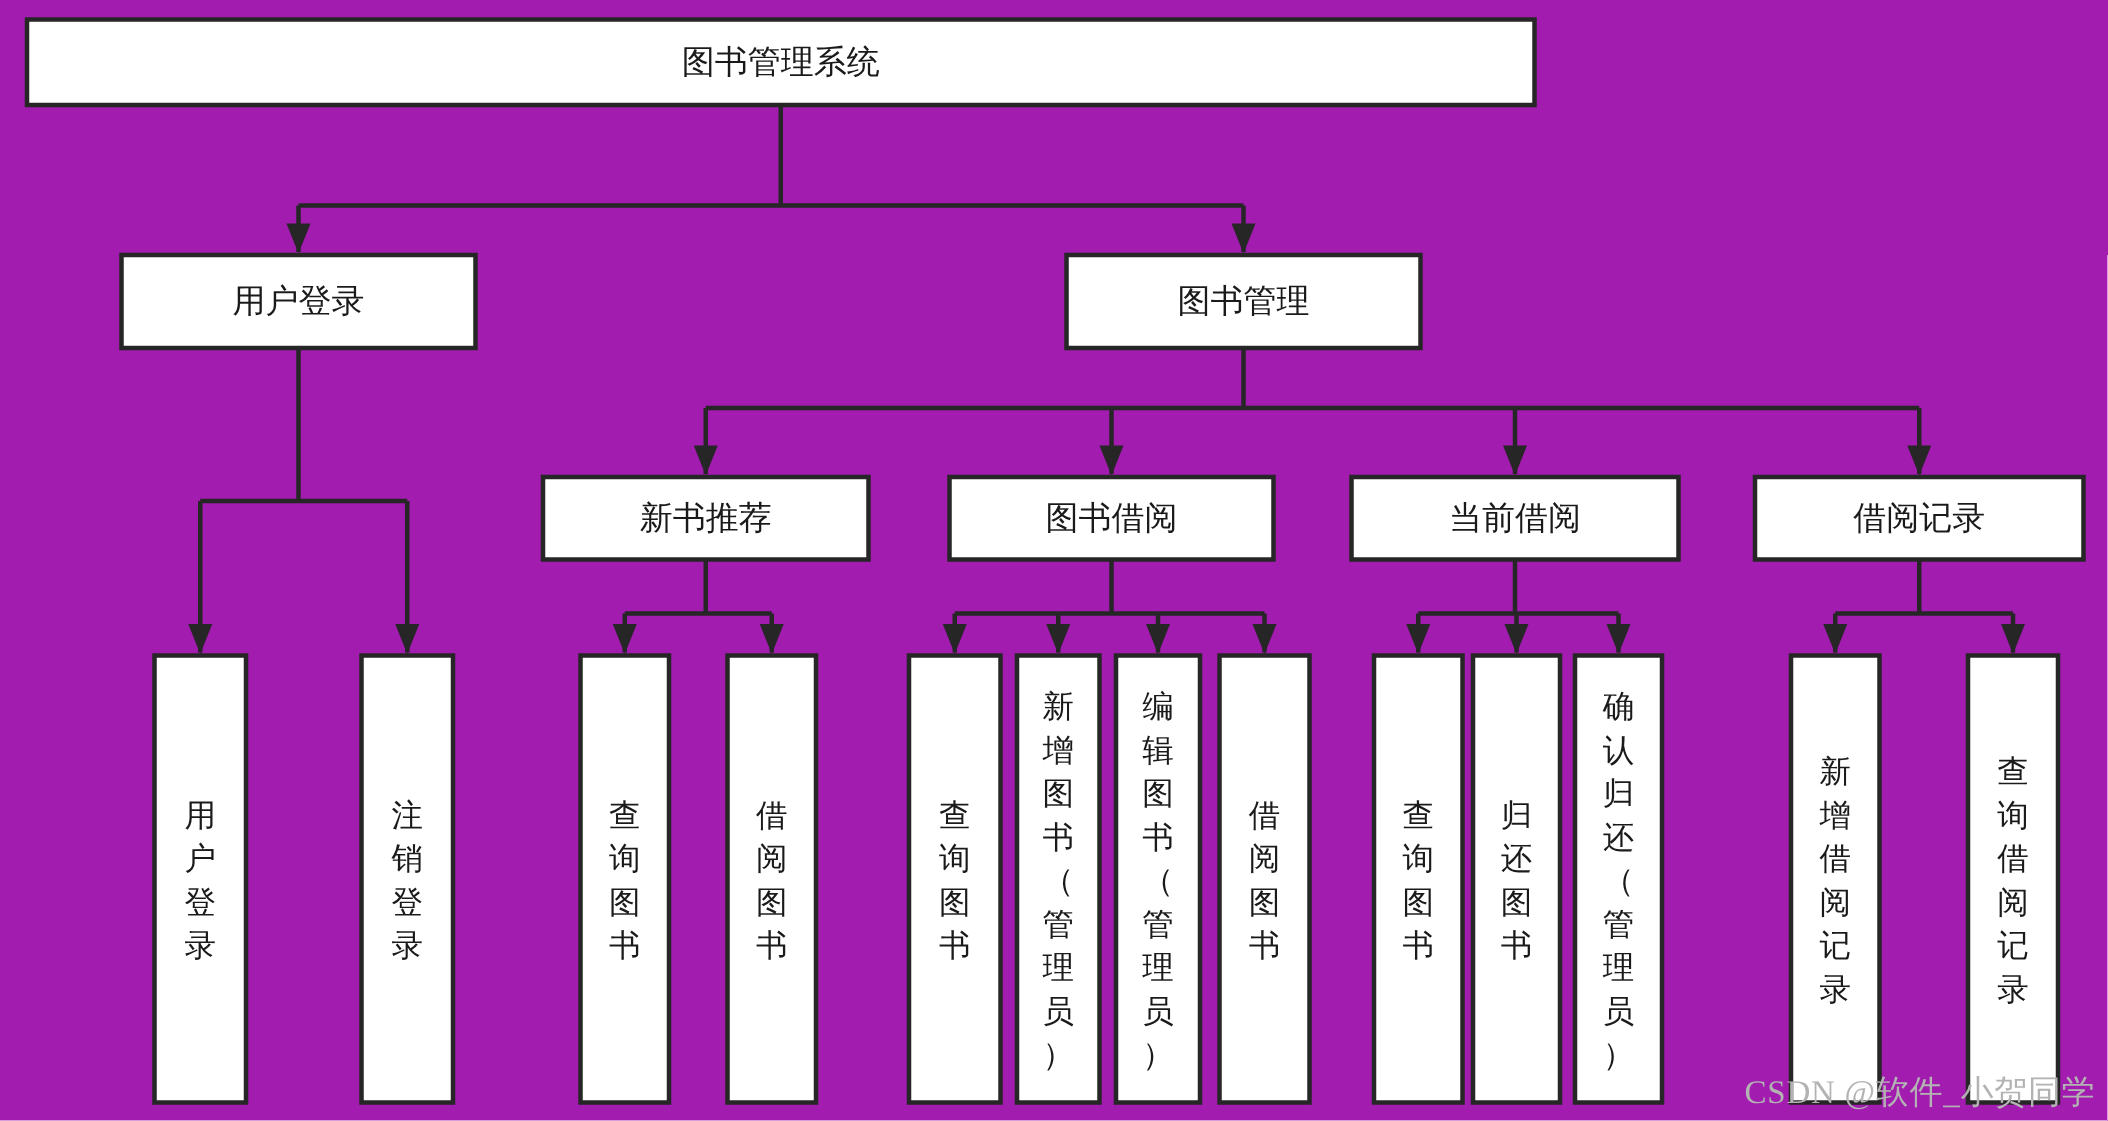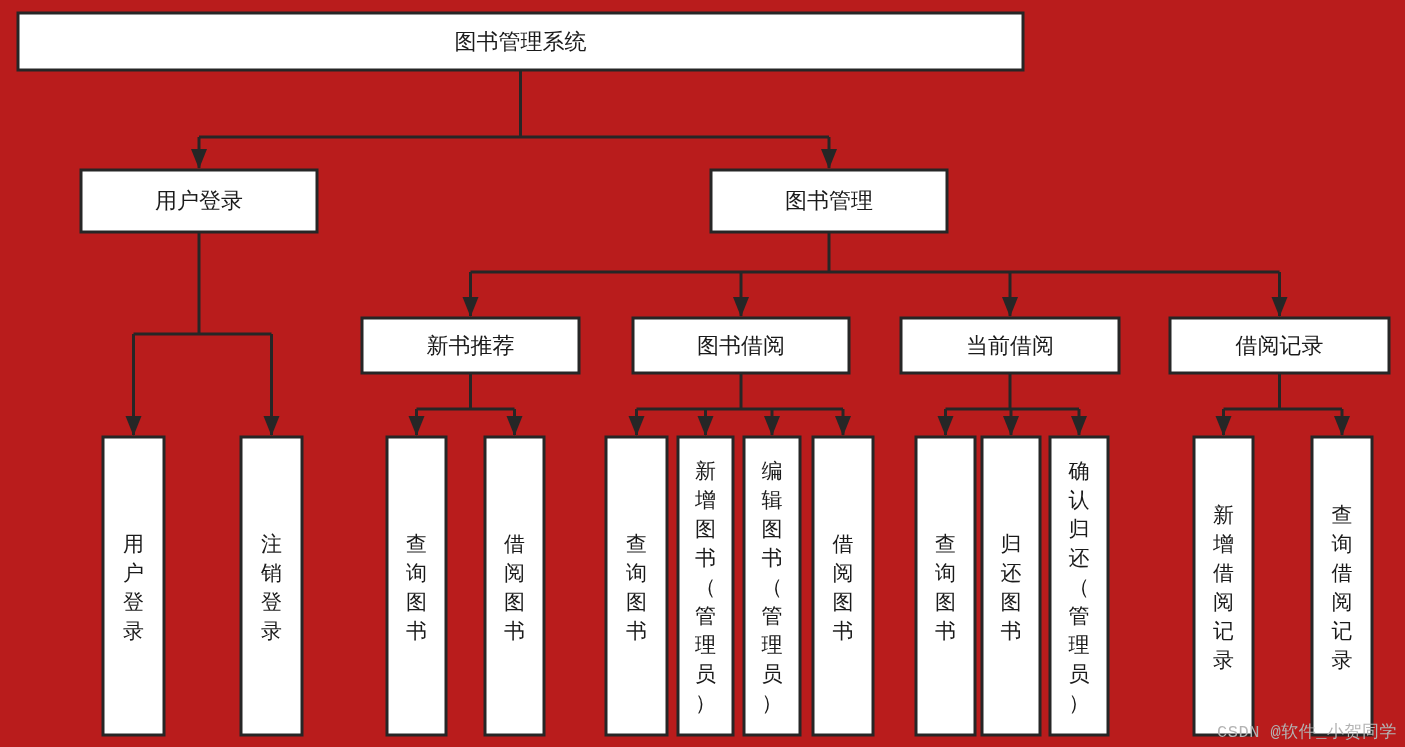--- a/index.html
+++ b/index.html
@@ -1,27 +1,27 @@
 <!DOCTYPE html>
 <html><head>
 <meta charset="utf-8">
 <style>
   html,body{margin:0;padding:0;background:#ffffff;}
   body{font-family:"DejaVu Sans","Liberation Sans",sans-serif;}
-  #canvas{position:relative;width:1405px;height:747px;background:#b91c1c;overflow:hidden;}
+  #canvas{position:relative;width:1405px;height:747px;background:#a21caf;overflow:hidden;}
   #diagram{position:absolute;left:0;top:0;width:1405px;height:747px;}
   .node-rect{fill:#ffffff;stroke:#262626;stroke-width:3;}
   .link{stroke:#262626;stroke-width:3;fill:none;}
   .arrow-head{fill:#262626;stroke:none;}
   .node-label{fill:#1a1a1a;font-family:"DejaVu Sans","Liberation Sans",sans-serif;font-size:22px;
                text-anchor:middle;dominant-baseline:middle;}
   .node-label-v{fill:#1a1a1a;font-family:"DejaVu Sans","Liberation Sans",sans-serif;font-size:21px;
                text-anchor:middle;}
-  .watermark{position:absolute;right:8px;bottom:4px;color:#b3b3b3;font-size:17px;
-             font-family:Liberation Mono, monospace;letter-spacing:.5px;
+  .watermark{position:absolute;right:8px;bottom:4px;color:#b3b3b3;font-size:22px;
+             font-family:Liberation Serif, serif;letter-spacing:.5px;
              white-space:nowrap;pointer-events:none;}
 </style>
 </head>
 <body>
 
 <div id="canvas">
   <svg id="diagram" viewBox="0 0 1405 747">
       <line x1="520.5" y1="70" x2="520.5" y2="137" class="link"></line>
       <line x1="199" y1="137" x2="829" y2="137" class="link"></line>
       <line x1="199" y1="137" x2="199" y2="168" class="link"></line>

